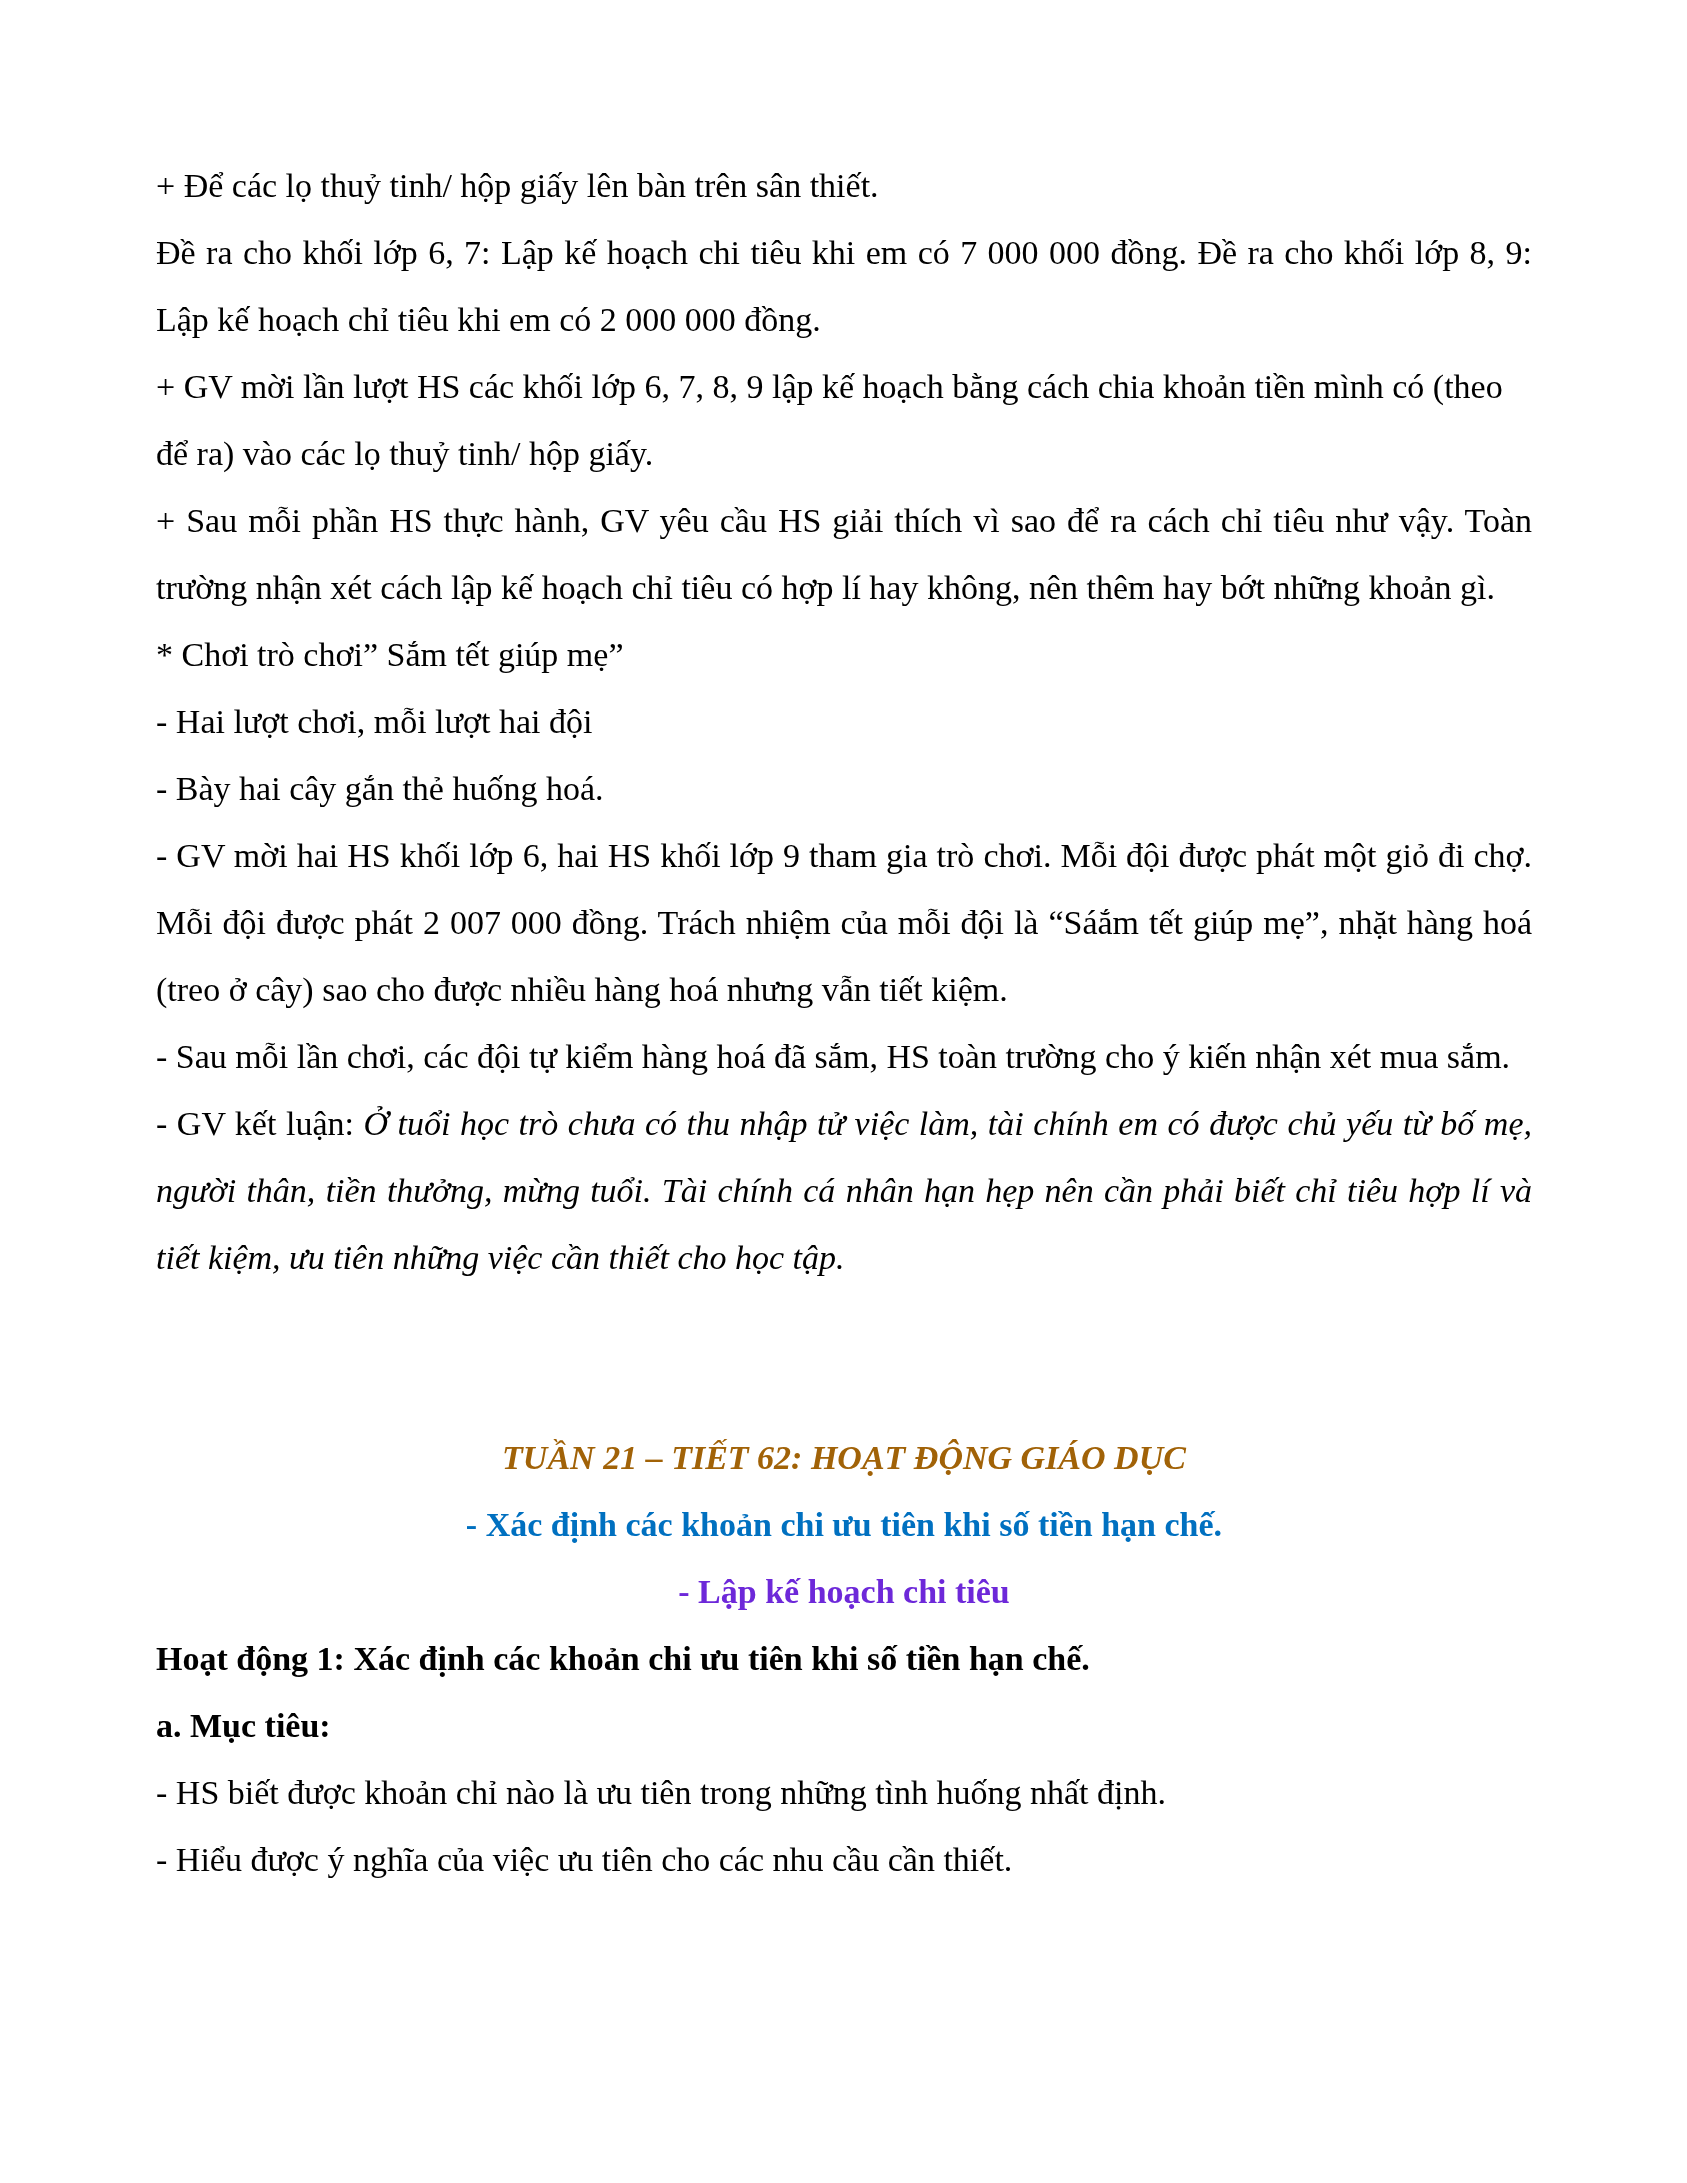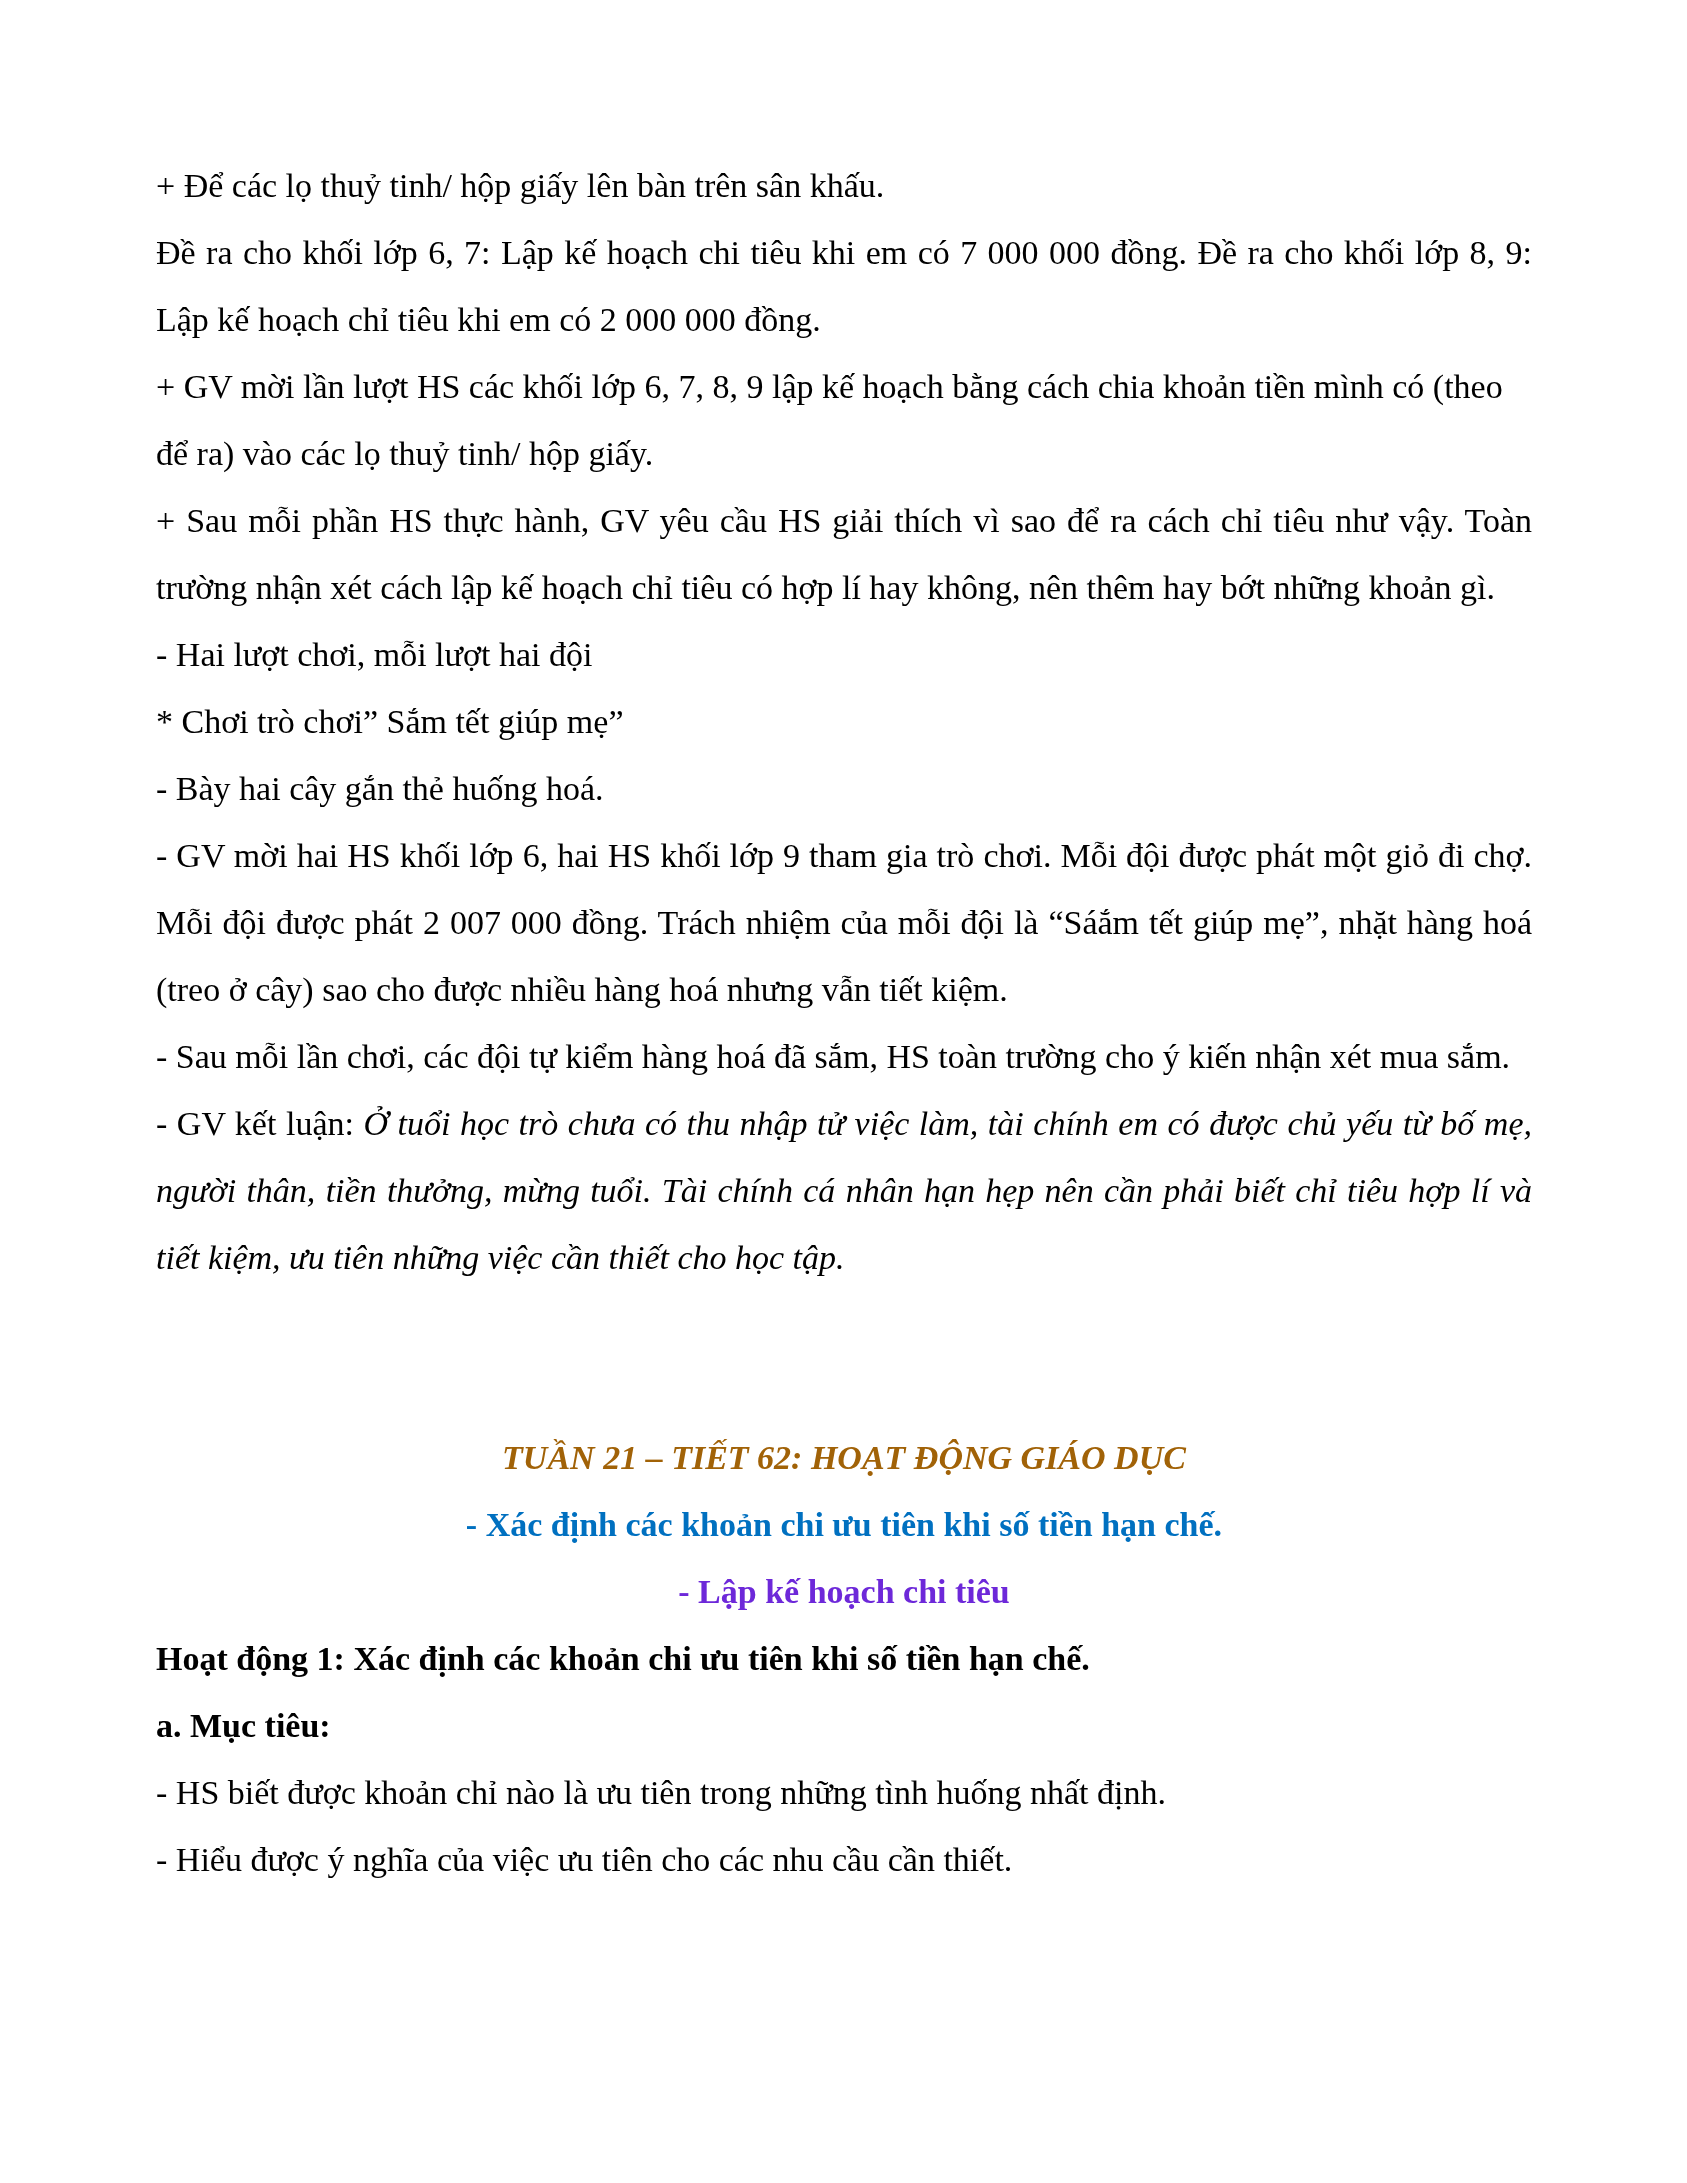--- a/index.html
+++ b/index.html
@@ -11,26 +11,26 @@
   .it { font-style: italic; }
   .spacer { height: 133px; }
   .title { font-size: 34px; line-height: 67px; margin: 0; text-align: center; font-weight: bold; color: #0070C0; }
   .title.italic { font-style: italic; }
   .bold { font-weight: bold; }
 </style>
 </head>
 <body>
 
 <div class="page">
-  <p class="p left">+ Để các lọ thuỷ tinh/ hộp giấy lên bàn trên sân khấu.</p>
+  <p class="p left">+ Để các lọ thuỷ tinh/ hộp giấy lên bàn trên sân thiết.</p>
   <p class="p">Đề ra cho khối lớp 6, 7: Lập kế hoạch chi tiêu khi em có 7 000 000 đồng. Đề ra cho khối lớp 8, 9: Lập kế hoạch chỉ tiêu khi em có 2 000 000 đồng.</p>
   <p class="p left">+ GV mời lần lượt HS các khối lớp 6, 7, 8, 9 lập kế hoạch bằng cách chia khoản tiền mình có (theo để ra) vào các lọ thuỷ tinh/ hộp giấy.</p>
   <p class="p">+ Sau mỗi phần HS thực hành, GV yêu cầu HS giải thích vì sao để ra cách chỉ tiêu như vậy. Toàn trường nhận xét cách lập kế hoạch chỉ tiêu có hợp lí hay không, nên thêm hay bớt những khoản gì.</p>
+  <p class="p left">* Chơi trò chơi” Sắm tết giúp mẹ”</p>
   <p class="p left">- Hai lượt chơi, mỗi lượt hai đội</p>
-  <p class="p left">* Chơi trò chơi” Sắm tết giúp mẹ”</p>
   <p class="p left">- Bày hai cây gắn thẻ huống hoá.</p>
   <p class="p">- GV mời hai HS khối lớp 6, hai HS khối lớp 9 tham gia trò chơi. Mỗi đội được phát một giỏ đi chợ. Mỗi đội được phát 2 007 000 đồng. Trách nhiệm của mỗi đội là “Sáắm tết giúp mẹ”, nhặt hàng hoá (treo ở cây) sao cho được nhiều hàng hoá nhưng vẫn tiết kiệm.</p>
   <p class="p">- Sau mỗi lần chơi, các đội tự kiểm hàng hoá đã sắm, HS toàn trường cho ý kiến nhận xét mua sắm.</p>
   <p class="p"><span>- GV kết luận: </span><span class="it">Ở tuổi học trò chưa có thu nhập tử việc làm, tài chính em có được chủ yếu từ bố mẹ, người thân, tiền thưởng, mừng tuổi. Tài chính cá nhân hạn hẹp nên cần phải biết chỉ tiêu hợp lí và tiết kiệm, ưu tiên những việc cần thiết cho học tập.</span></p>
 
   <div class="spacer"></div>
 
   <p class="title italic" style="color: #a16207;">TUẦN 21 – TIẾT 62: HOẠT ĐỘNG GIÁO DỤC</p>
   <p class="title" style="color: rgb(0, 112, 192); text-align: center;">- Xác định các khoản chi ưu tiên khi số tiền hạn chế.</p>
   <p class="title" style="color: #6d28d9;">- Lập kế hoạch chi tiêu</p>

